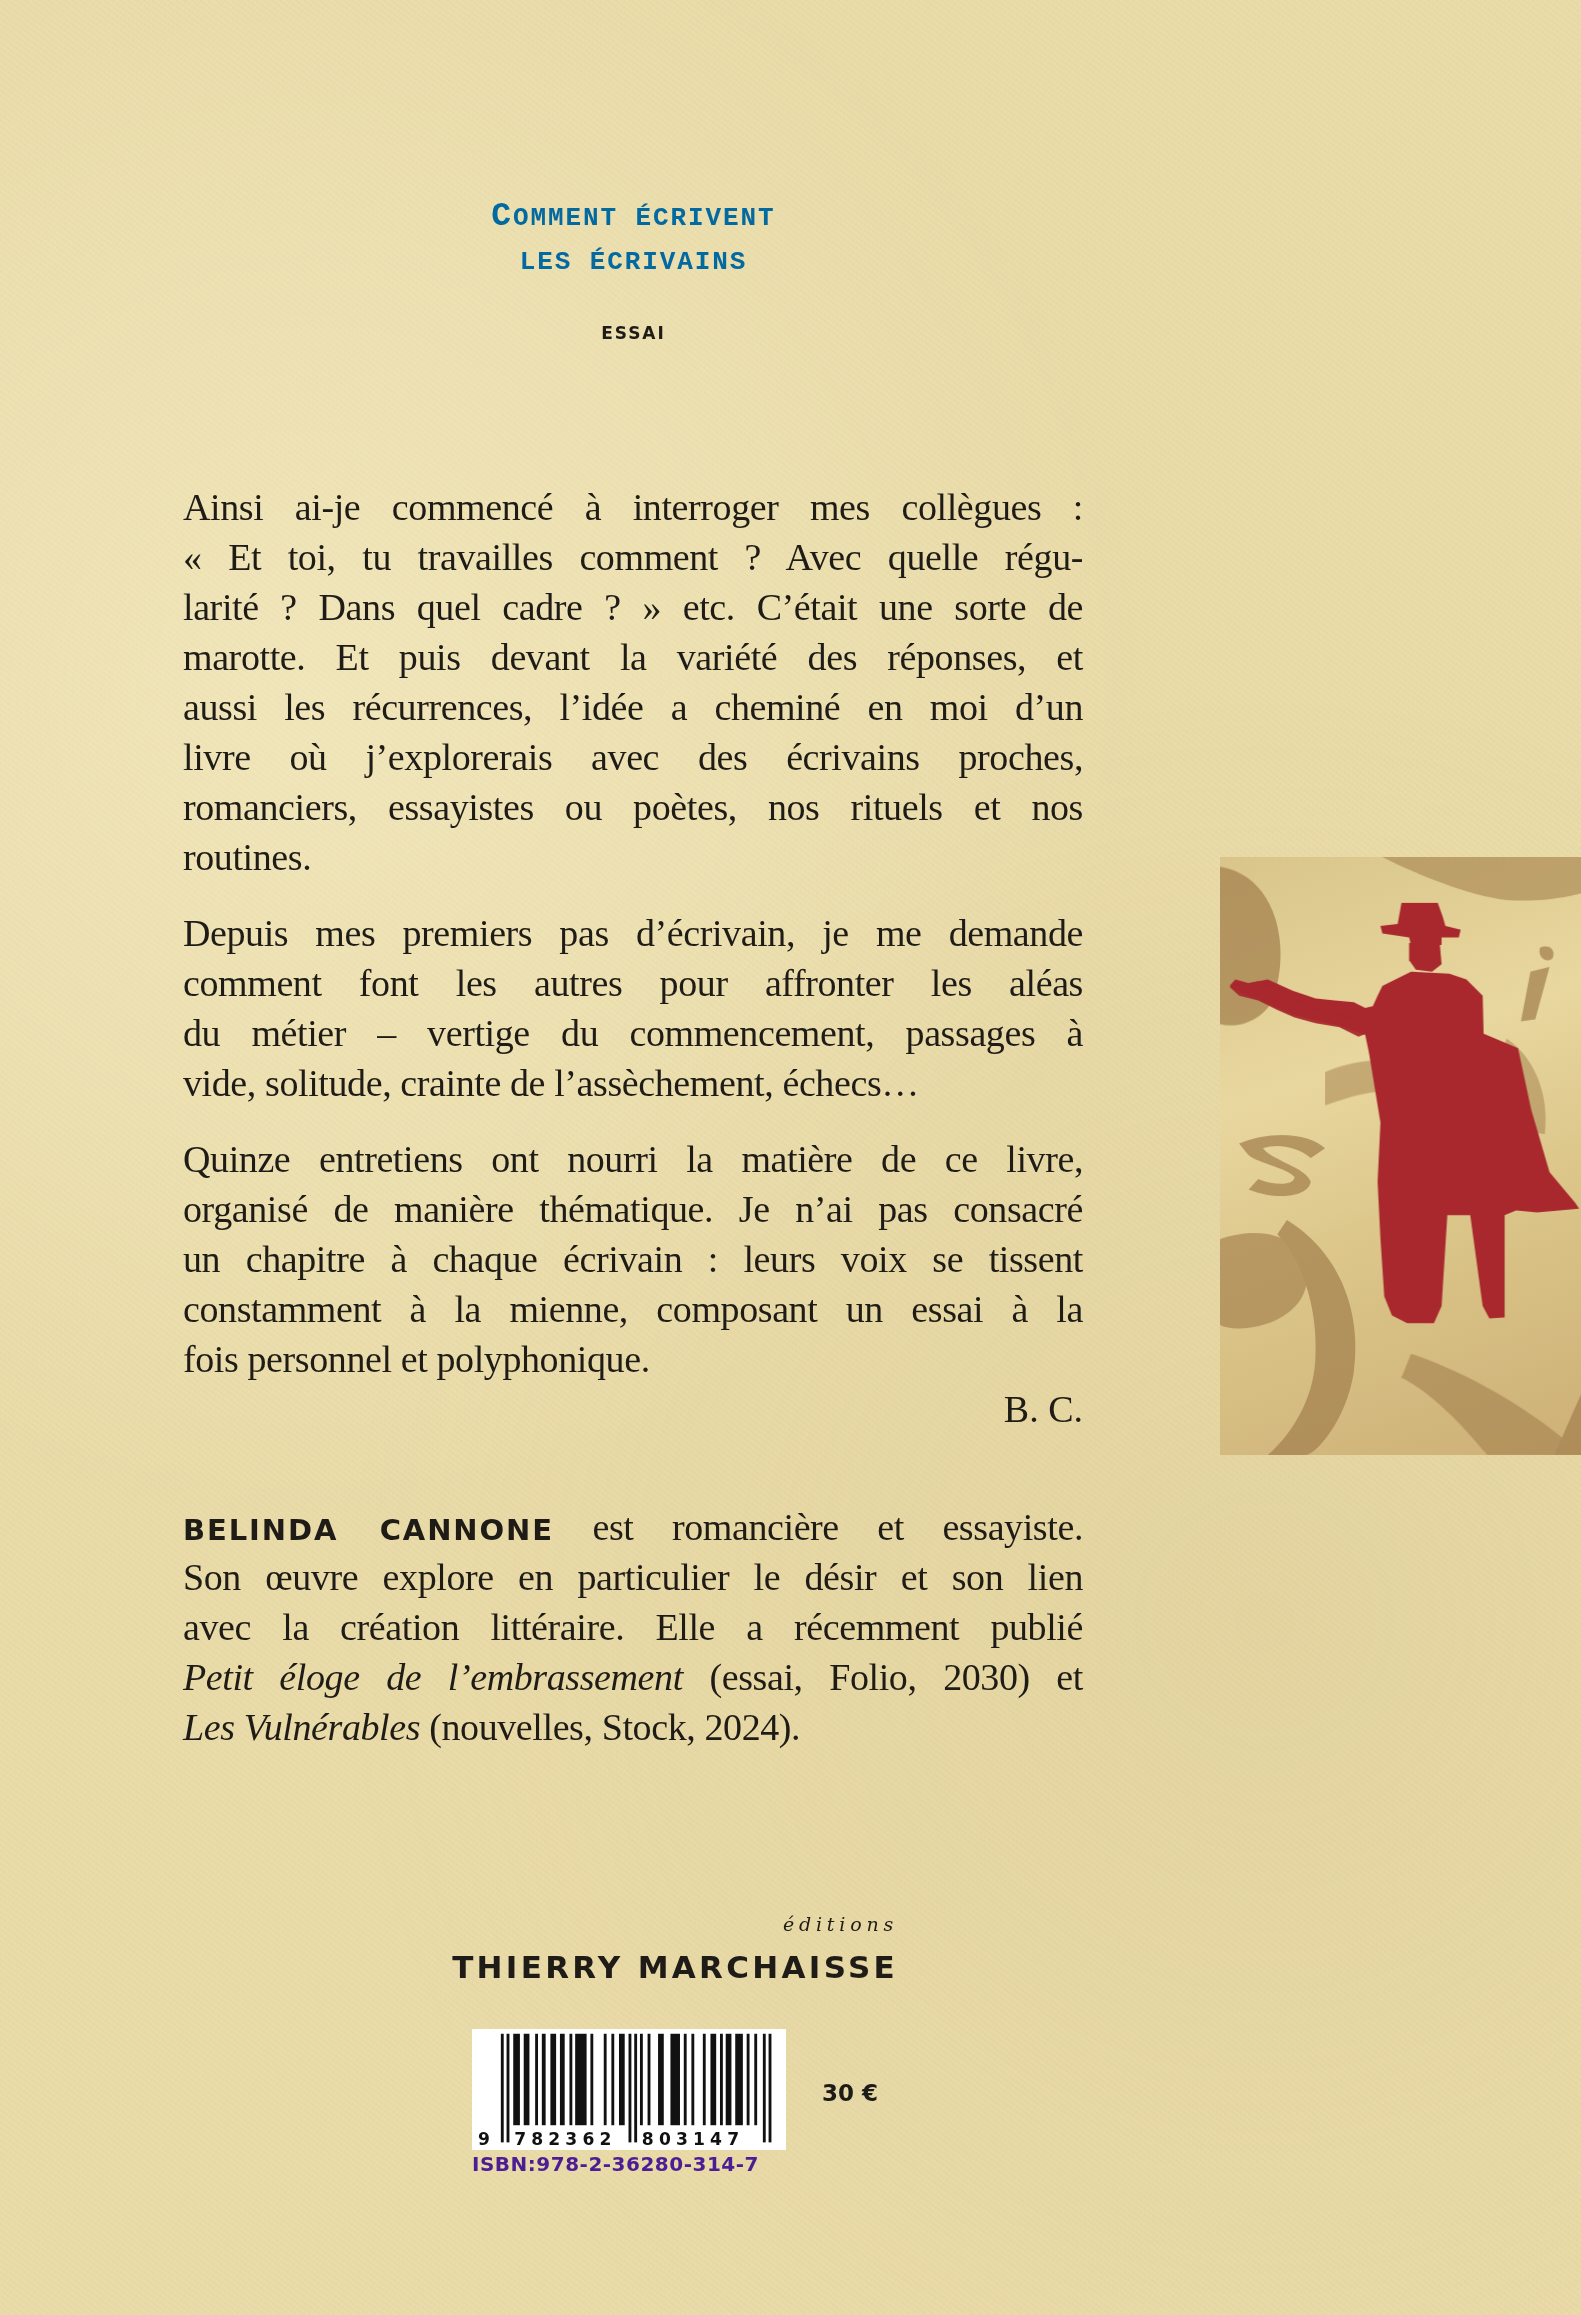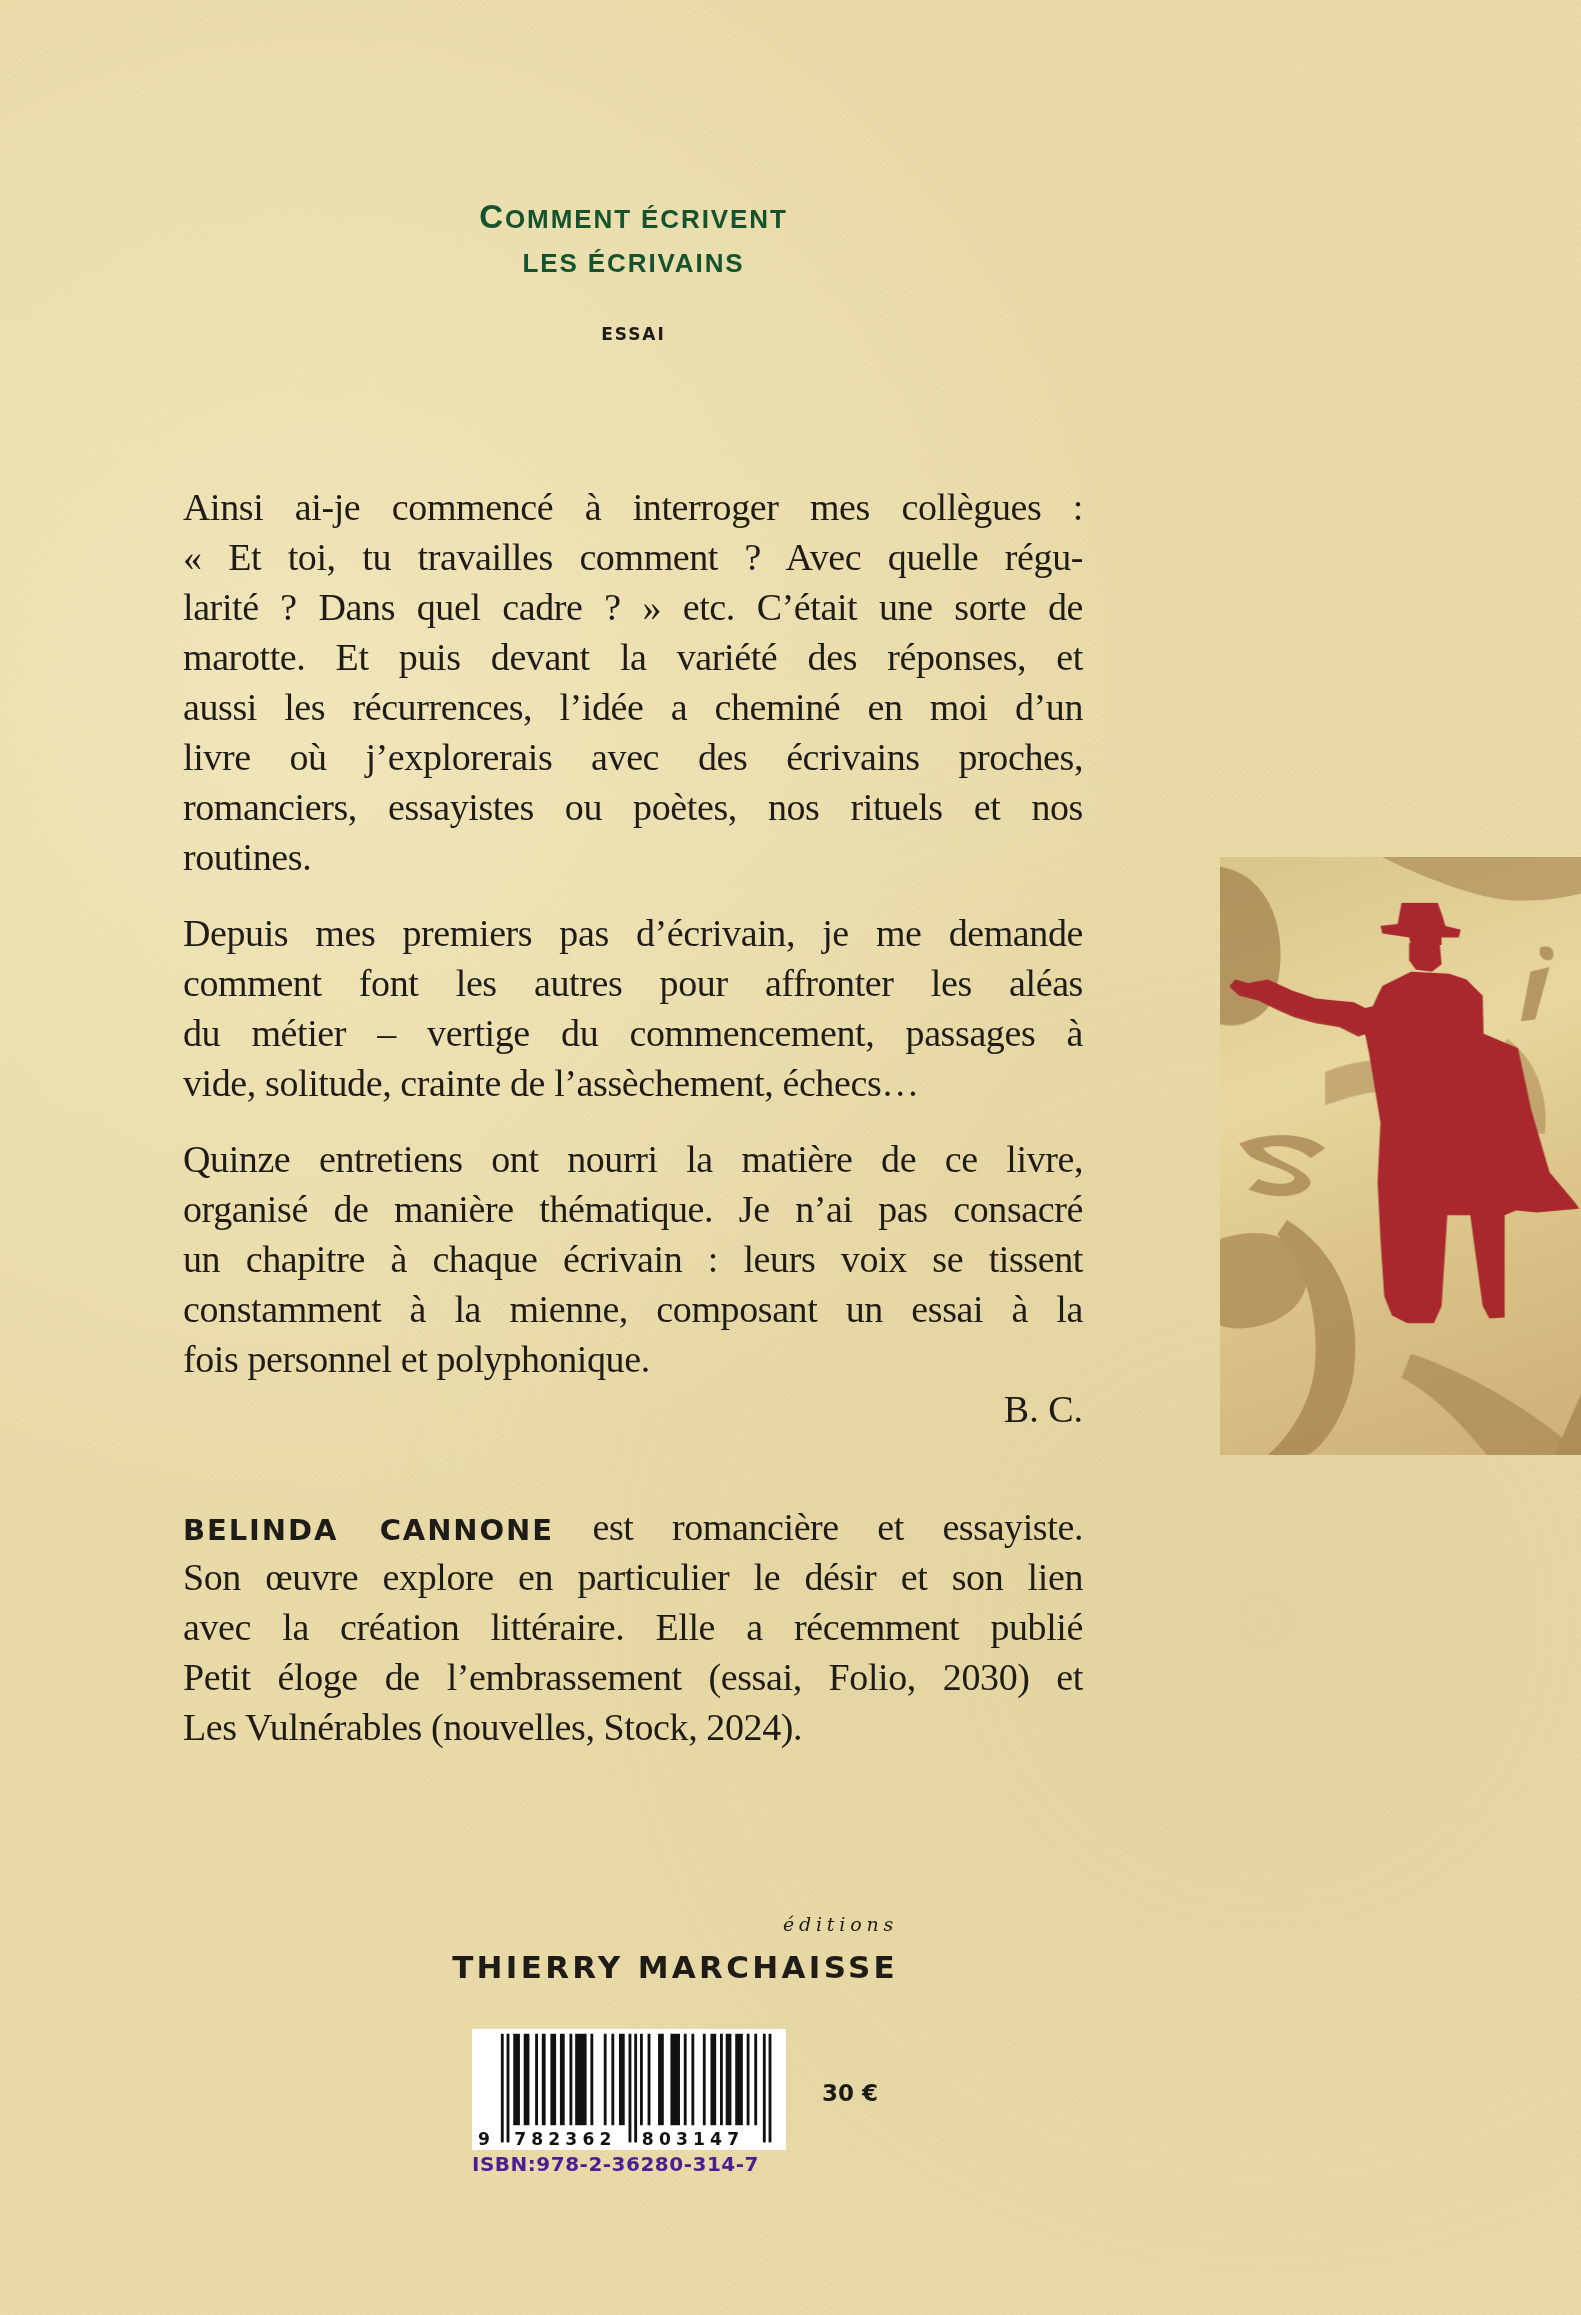--- a/index.html
+++ b/index.html
@@ -9,35 +9,35 @@
     background-image:
       radial-gradient(circle at 20% 30%, rgba(255,250,220,0.35) 0, rgba(255,250,220,0) 40%),
       radial-gradient(circle at 80% 70%, rgba(200,180,120,0.18) 0, rgba(200,180,120,0) 45%),
       repeating-linear-gradient(37deg, rgba(160,140,90,0.035) 0 1.9px, rgba(255,255,255,0) 1.9px 4.8px),
       repeating-linear-gradient(-53deg, rgba(255,255,240,0.05) 0 1px, rgba(255,255,255,0) 1px 3.8px);
     color: #1f1c17;
   }
 
   
   .title-block { position: absolute; left: 0; width: 1267px; top: 196px; text-align: center; }
-  .title-line { font-family: Liberation Sans, sans-serif; font-weight: bold; color: #14532d; letter-spacing: 1.9px; white-space: nowrap; }
+  .title-line { font-family: Liberation Mono, monospace; font-weight: bold; color: #0369a1; letter-spacing: 1.9px; white-space: nowrap; }
   .title-line-1 { font-size: 33px; line-height: 42px; }
   .title-line-1 .sc { font-size: 26px; }
   .title-line-2 { font-size: 26px; line-height: 38px; margin-top: 3.8px; }
   .genre { font-family: "DejaVu Sans", sans-serif; font-weight: bold; font-size: 17px; letter-spacing: 1.9px; margin-top: 42px; }
 
   
   .body-text { position: absolute; left: 183px; width: 900px; font-family: "Liberation Serif", serif; font-size: 38px; color: #1f1c17; }
   .line { display: block; height: 50px; line-height: 50px; white-space: nowrap; text-align: justify; text-align-last: justify; letter-spacing: -0.4px; }
   .line.last { text-align-last: left; }
   .para { margin-bottom: 26px; }
   .signature { text-align: right; height: 50px; line-height: 50px; }
 
   .author-name { font-family: "DejaVu Sans", sans-serif; font-weight: bold; font-size: 29px; letter-spacing: 1.9px; }
-  .ital { }
+  .ital { font-style: italic; }
 
   
   .art-panel { position: absolute; left: 1220px; top: 857px; width: 362px; height: 598px; overflow: hidden;
     background: linear-gradient(160deg, #d9c58a 0%, #e8d79f 35%, #dcc68a 60%, #cdb077 100%); }
   .art-panel svg { display: block; }
 
   
   .publisher { position: absolute; left: 401px; width: 497px; top: 1912px; text-align: right; }
   .pub-small { font-family: "DejaVu Serif", serif; font-style: italic; font-size: 19px; letter-spacing: 4.8px; line-height: 25px; }
   .pub-name { font-family: "DejaVu Sans", sans-serif; font-weight: bold; font-size: 31px; letter-spacing: 3.3px; line-height: 34px; margin-top: 13px; }

